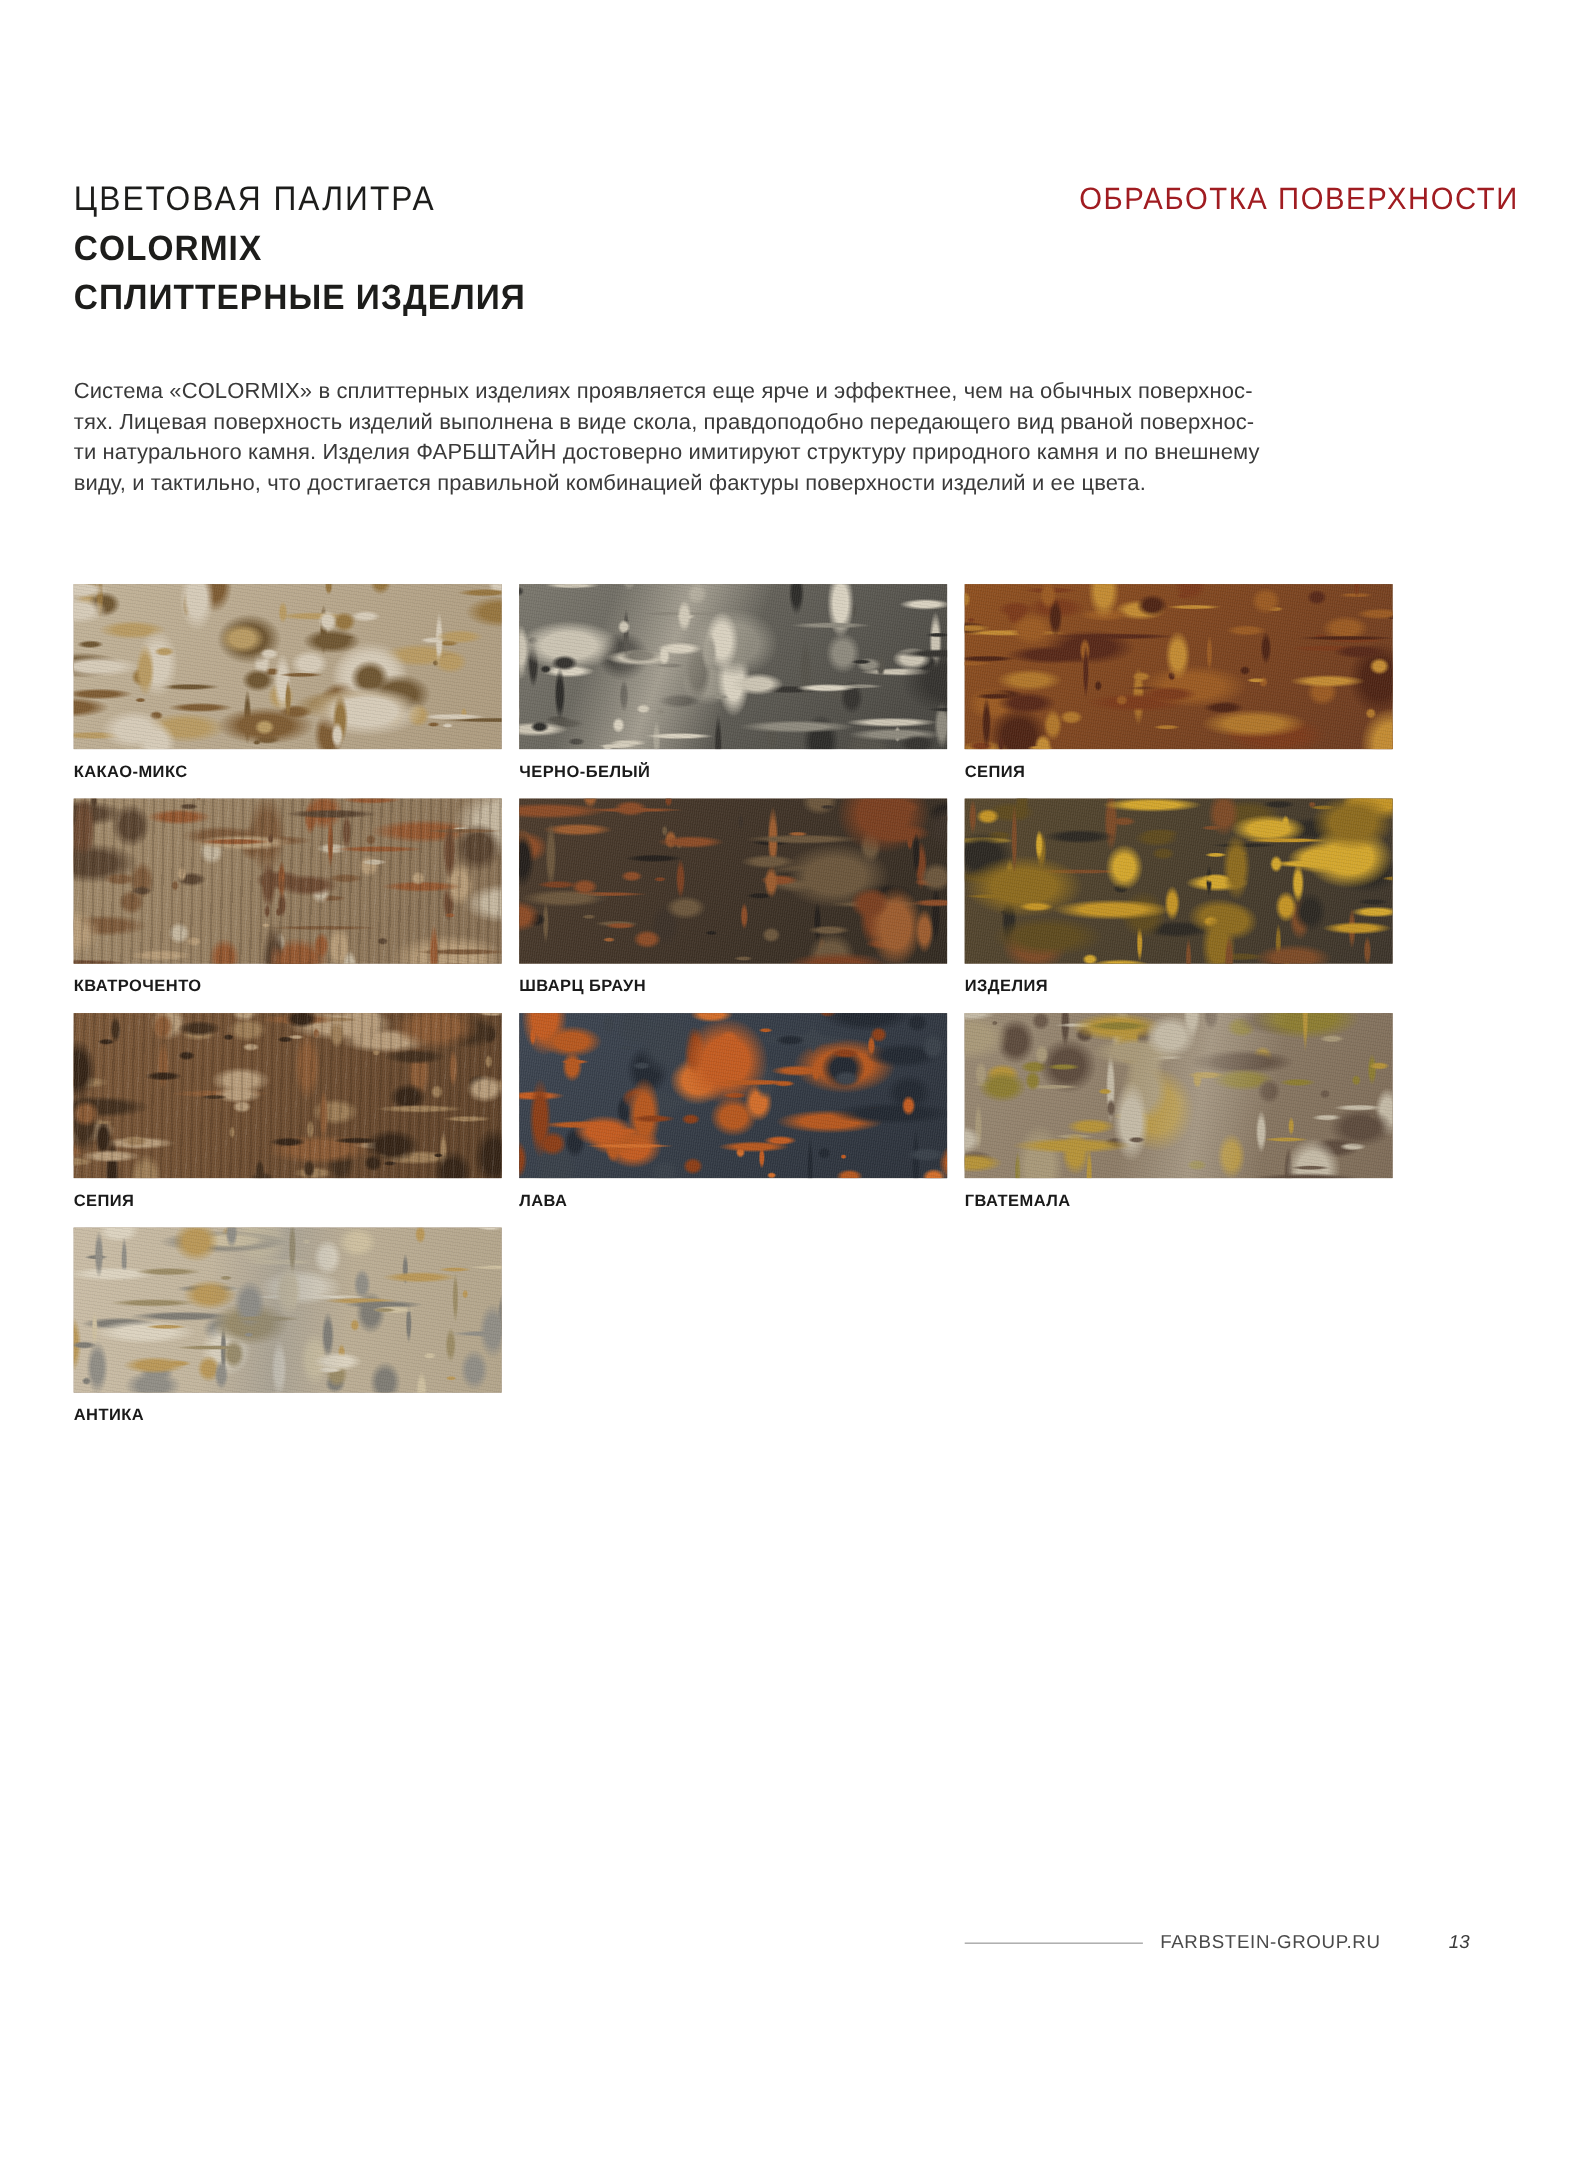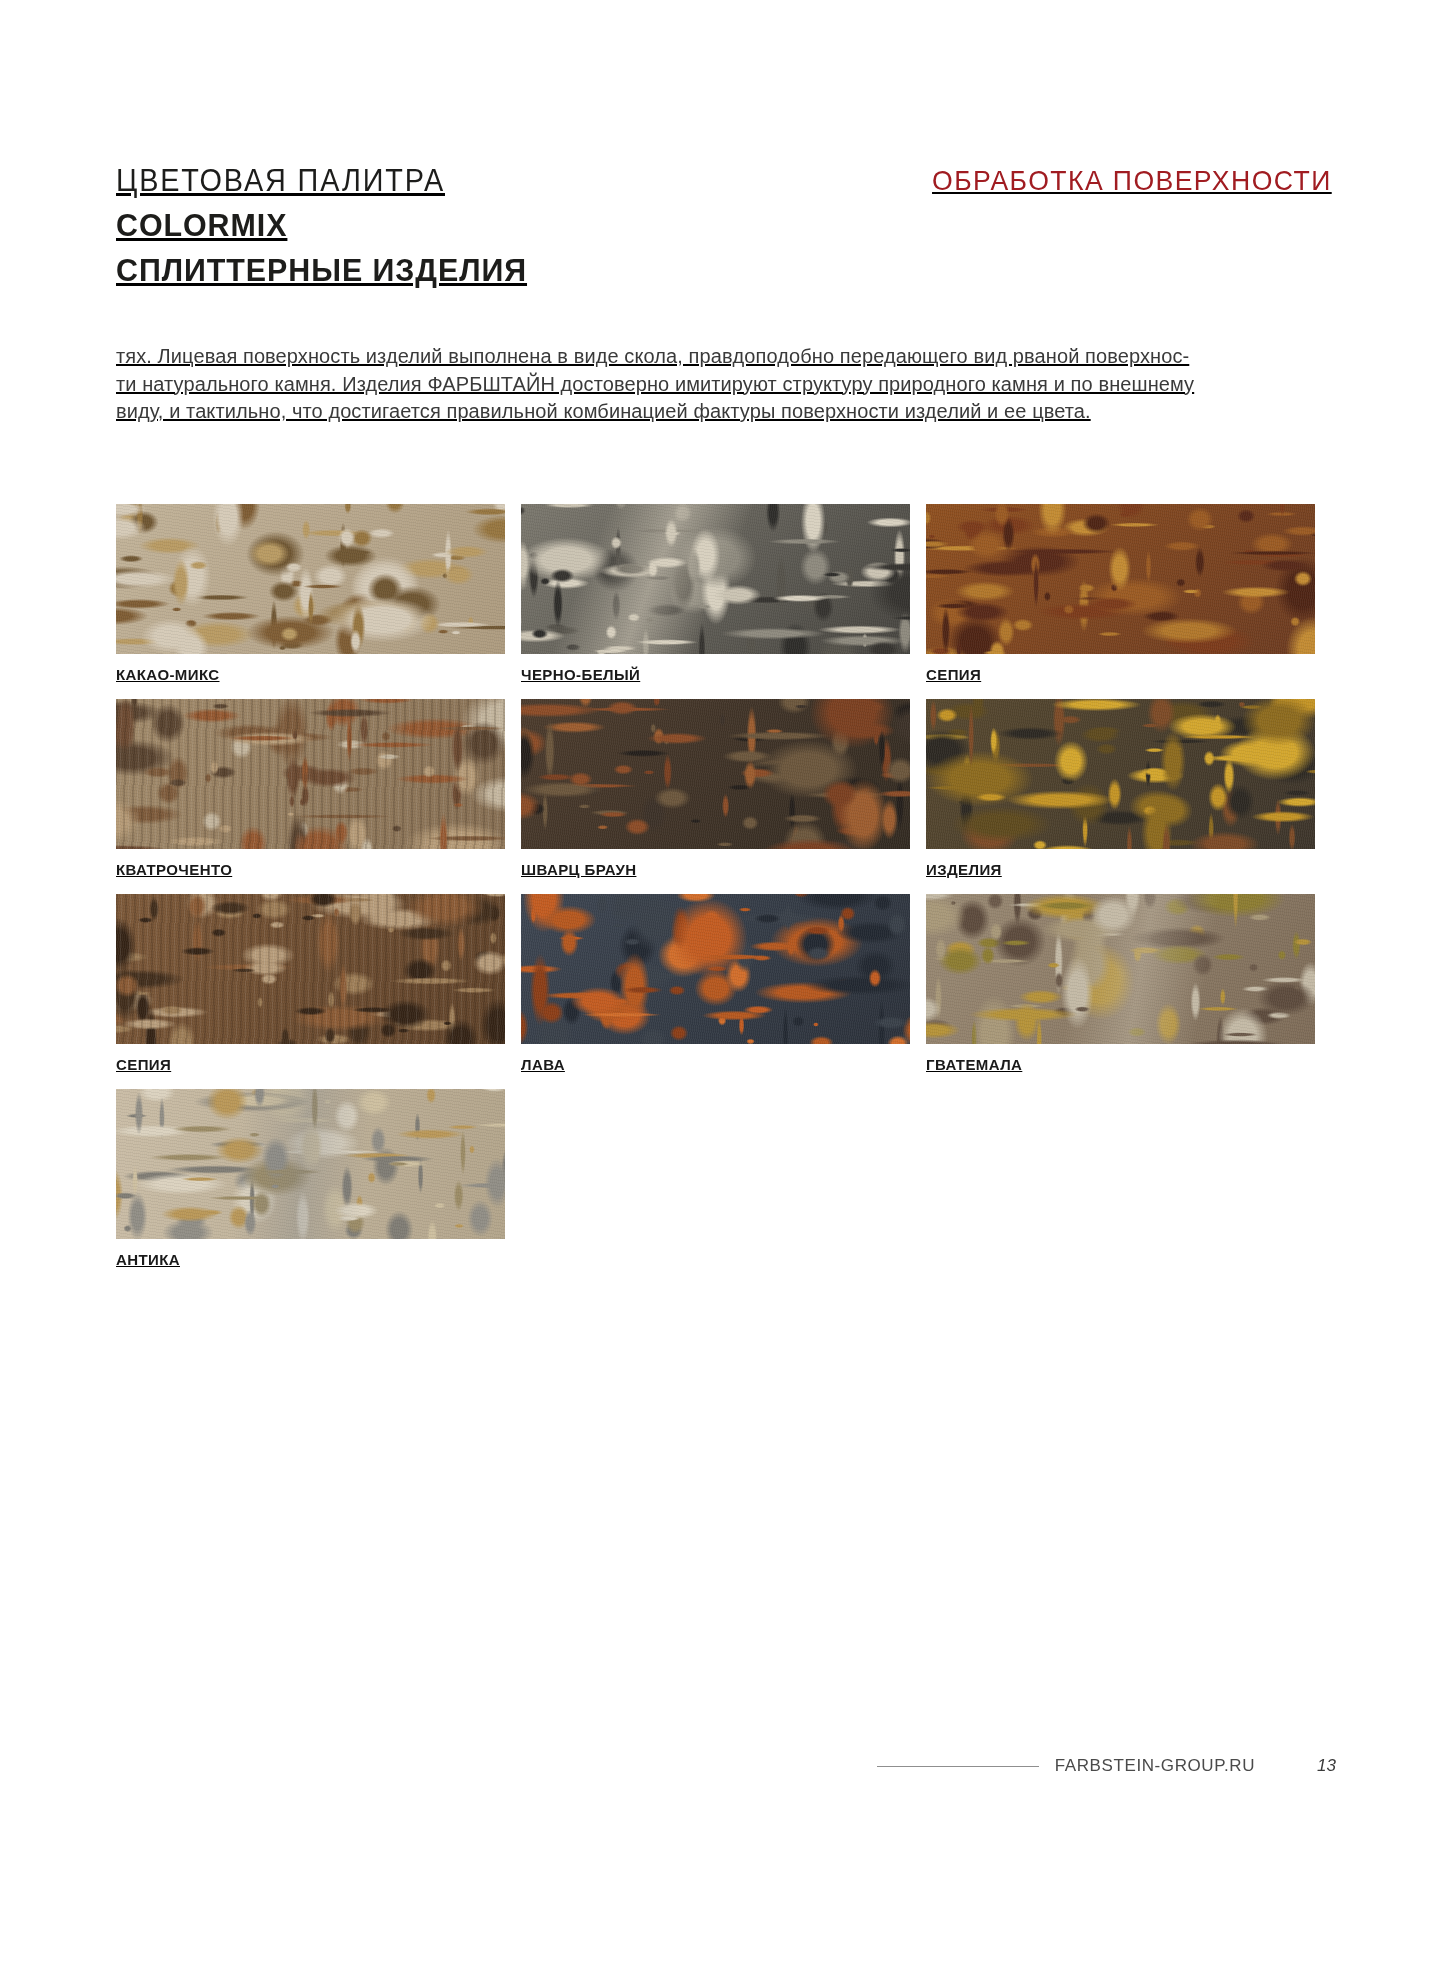--- a/index.html
+++ b/index.html
@@ -1,21 +1,21 @@
 <!DOCTYPE html>
 <html><head>
 <meta charset="utf-8">
 <style>
   html,body{margin:0;padding:0;background:#ffffff;}
   .page{
     width:1448px;height:1974px;position:relative;margin:0 auto;
     background:#ffffff;overflow:hidden;
     font-family:"Liberation Sans", sans-serif;
   }
-  .content{padding:0 116px;text-decoration:underline;}
+  .content{padding:0 67px;}
   
   .header{display:flex;justify-content:space-between;align-items:flex-start;padding-top:158px;}
   .title-line1{font-size:31px;font-weight:400;letter-spacing:2px;color:#1d1d1b;line-height:45px;transform:scaleX(.93);transform-origin:left;white-space:nowrap;}
   .title-line2,.title-line3{font-size:32px;font-weight:700;letter-spacing:1px;color:#1d1d1b;line-height:45px;transform:scaleX(.95);transform-origin:left;white-space:nowrap;}
   .header-right{font-size:28px;font-weight:400;letter-spacing:1.5px;line-height:45px;transform:scaleX(.95);transform-origin:right;white-space:nowrap;}
   
   .intro{margin-top:50px;font-size:20px;line-height:27.5px;color:#3a3a3a;letter-spacing:0.1px;}
   
   .grid{
     margin-top:78px;
@@ -52,20 +52,21 @@
     <div class="header">
       <div>
         <div class="title-line1">ЦВЕТОВАЯ ПАЛИТРА</div>
         <div class="title-line2">COLORMIX</div>
         <div class="title-line3">СПЛИТТЕРНЫЕ ИЗДЕЛИЯ</div>
       </div>
       <div class="header-right" style="color: rgb(160, 28, 33);">ОБРАБОТКА ПОВЕРХНОСТИ</div>
     </div>
 
     <div class="intro">
+        <div>Система «COLORMIX» в сплиттерных изделиях проявляется еще ярче и эффектнее, чем на обычных поверхнос-</div>
         <div>тях. Лицевая поверхность изделий выполнена в виде скола, правдоподобно передающего вид рваной поверхнос-</div>
         <div>ти натурального камня. Изделия ФАРБШТАЙН достоверно имитируют структуру природного камня и по внешнему</div>
         <div>виду, и тактильно, что достигается правильной комбинацией фактуры поверхности изделий и ее цвета.</div>
       </div>
 
     <div class="grid">
         <div class="cell">
           <div class="tex" style="background-image: repeating-linear-gradient(8deg, rgba(0, 0, 0, 0.05) 0px, rgba(0, 0, 0, 0.05) 1px, rgba(0, 0, 0, 0) 1px, rgba(0, 0, 0, 0) 3px), repeating-linear-gradient(98deg, rgba(255, 255, 255, 0.05) 0px, rgba(255, 255, 255, 0.05) 1px, rgba(0, 0, 0, 0) 1px, rgba(0, 0, 0, 0) 2px), radial-gradient(13px 10px at 44.6% 86.7%, rgb(184, 154, 98) 38%, rgba(0, 0, 0, 0) 72%), radial-gradient(22px 15px at 88% 47.1%, rgb(184, 154, 98) 38%, rgba(0, 0, 0, 0) 72%), radial-gradient(4px 24px at 50.1% 69.4%, rgb(150, 117, 63) 38%, rgba(0, 0, 0, 0) 72%), radial-gradient(5px 11px at 59.6% 1.3%, rgb(150, 117, 63) 38%, rgba(0, 0, 0, 0) 72%), radial-gradient(38px 17px at 0.8% 16%, rgb(213, 202, 183) 38%, rgba(0, 0, 0, 0) 72%), radial-gradient(32px 11px at 1.9% 3.3%, rgb(213, 202, 183) 38%, rgba(0, 0, 0, 0) 72%), radial-gradient(41px 6px at 29.6% 74.8%, rgb(126, 92, 51) 38%, rgba(0, 0, 0, 0) 72%), radial-gradient(44px 7px at 5.8% 66.6%, rgb(126, 92, 51) 38%, rgba(0, 0, 0, 0) 72%), radial-gradient(5px 3px at 42.8% 96%, rgb(111, 86, 50) 38%, rgba(0, 0, 0, 0) 72%), radial-gradient(8px 17px at 61.6% 91.6%, rgb(213, 202, 183) 38%, rgba(0, 0, 0, 0) 72%), radial-gradient(12px 33px at 16.7% 52.1%, rgb(184, 154, 98) 38%, rgba(0, 0, 0, 0) 72%), radial-gradient(21px 15px at 43.1% 58.2%, rgb(111, 86, 50) 38%, rgba(0, 0, 0, 0) 72%), radial-gradient(62px 24px at 44.8% 85.7%, rgb(126, 92, 51) 38%, rgba(0, 0, 0, 0) 72%), radial-gradient(22px 42px at 28.8% 8.5%, rgb(213, 202, 183) 38%, rgba(0, 0, 0, 0) 72%), radial-gradient(14px 9px at 47.4% 83.5%, rgb(150, 117, 63) 38%, rgba(0, 0, 0, 0) 72%), radial-gradient(13px 6px at 21.2% 40.9%, rgb(184, 154, 98) 38%, rgba(0, 0, 0, 0) 72%), radial-gradient(30px 9px at 90.2% 31.9%, rgb(184, 154, 98) 38%, rgba(0, 0, 0, 0) 72%), radial-gradient(51px 13px at -1% 74.7%, rgb(126, 92, 51) 38%, rgba(0, 0, 0, 0) 72%), radial-gradient(6px 14px at 48.9% 17.1%, rgb(184, 154, 98) 38%, rgba(0, 0, 0, 0) 72%), radial-gradient(22px 34px at 33% 1%, rgb(126, 92, 51) 38%, rgba(0, 0, 0, 0) 72%), radial-gradient(13px 12px at 15.8% 56.3%, rgb(150, 117, 63) 38%, rgba(0, 0, 0, 0) 72%), radial-gradient(28px 19px at 39.4% 33%, rgb(184, 154, 98) 38%, rgba(0, 0, 0, 0) 72%), radial-gradient(12px 14px at 59.3% 22.5%, rgb(213, 202, 183) 38%, rgba(0, 0, 0, 0) 72%), radial-gradient(7px 3px at 15.6% 70.3%, rgb(126, 92, 51) 38%, rgba(0, 0, 0, 0) 72%), radial-gradient(26px 43px at 19.6% 48.1%, rgb(213, 202, 183) 38%, rgba(0, 0, 0, 0) 72%), radial-gradient(41px 25px at 14% 88.2%, rgb(213, 202, 183) 38%, rgba(0, 0, 0, 0) 72%), radial-gradient(10px 32px at 62.3% 82%, rgb(150, 117, 63) 38%, rgba(0, 0, 0, 0) 72%), radial-gradient(7px 3px at 87.4% 85.7%, rgb(213, 202, 183) 38%, rgba(0, 0, 0, 0) 72%), radial-gradient(72px 32px at 68.4% 77.1%, rgb(213, 202, 183) 38%, rgba(0, 0, 0, 0) 72%), radial-gradient(37px 16px at 60.3% 34.5%, rgb(111, 86, 50) 38%, rgba(0, 0, 0, 0) 72%), radial-gradient(14px 3px at 63.1% 32.3%, rgb(111, 86, 50) 38%, rgba(0, 0, 0, 0) 72%), radial-gradient(75px 21px at 65.4% 73.5%, rgb(150, 117, 63) 38%, rgba(0, 0, 0, 0) 72%), radial-gradient(5px 16px at 26.4% 12.5%, rgb(150, 117, 63) 38%, rgba(0, 0, 0, 0) 72%), radial-gradient(15px 15px at 80.5% 79.6%, rgb(184, 154, 98) 38%, rgba(0, 0, 0, 0) 72%), radial-gradient(12px 7px at 45.7% 42.2%, rgb(213, 202, 183) 38%, rgba(0, 0, 0, 0) 72%), radial-gradient(28px 3px at 53.2% 55%, rgb(126, 92, 51) 38%, rgba(0, 0, 0, 0) 72%), radial-gradient(35px 5px at 96.1% 5.2%, rgb(150, 117, 63) 38%, rgba(0, 0, 0, 0) 72%), radial-gradient(17px 5px at 3.9% 36.5%, rgb(111, 86, 50) 38%, rgba(0, 0, 0, 0) 72%), radial-gradient(41px 26px at 76% 66.8%, rgb(111, 86, 50) 38%, rgba(0, 0, 0, 0) 72%), radial-gradient(5px 27px at 6.1% 8%, rgb(150, 117, 63) 38%, rgba(0, 0, 0, 0) 72%), radial-gradient(15px 16px at 99.6% 0.3%, rgb(213, 202, 183) 38%, rgba(0, 0, 0, 0) 72%), radial-gradient(25px 27px at 19.3% 96.2%, rgb(213, 202, 183) 38%, rgba(0, 0, 0, 0) 72%), radial-gradient(25px 23px at 69.2% 57.1%, rgb(111, 86, 50) 38%, rgba(0, 0, 0, 0) 72%), radial-gradient(48px 44px at 69.5% 55.6%, rgb(213, 202, 183) 38%, rgba(0, 0, 0, 0) 72%), radial-gradient(32px 18px at 63.7% 67.5%, rgb(126, 92, 51) 38%, rgba(0, 0, 0, 0) 72%), radial-gradient(41px 32px at 41% 33.3%, rgb(111, 86, 50) 38%, rgba(0, 0, 0, 0) 72%), radial-gradient(43px 12px at 13.7% 27.8%, rgb(184, 154, 98) 38%, rgba(0, 0, 0, 0) 72%), radial-gradient(17px 30px at 74.8% 72.3%, rgb(184, 154, 98) 38%, rgba(0, 0, 0, 0) 72%), radial-gradient(55px 13px at 5.5% 50%, rgb(213, 202, 183) 38%, rgba(0, 0, 0, 0) 72%), radial-gradient(4px 3px at 72.6% 51.9%, rgb(184, 154, 98) 38%, rgba(0, 0, 0, 0) 72%), radial-gradient(8px 3px at 84.1% 85.1%, rgb(126, 92, 51) 38%, rgba(0, 0, 0, 0) 72%), radial-gradient(52px 19px at 26% 87%, rgb(184, 154, 98) 38%, rgba(0, 0, 0, 0) 72%), radial-gradient(15px 13px at 63.2% 22.9%, rgb(150, 117, 63) 38%, rgba(0, 0, 0, 0) 72%), radial-gradient(11px 37px at 48.8% 59.6%, rgb(213, 202, 183) 38%, rgba(0, 0, 0, 0) 72%), radial-gradient(10px 15px at 4.1% 1.4%, rgb(150, 117, 63) 38%, rgba(0, 0, 0, 0) 72%), radial-gradient(5px 35px at 85.4% 33.5%, rgb(213, 202, 183) 38%, rgba(0, 0, 0, 0) 72%), radial-gradient(9px 6px at 19.3% 79.7%, rgb(126, 92, 51) 38%, rgba(0, 0, 0, 0) 72%), radial-gradient(43px 4px at 88.5% 80.4%, rgb(213, 202, 183) 38%, rgba(0, 0, 0, 0) 72%), radial-gradient(19px 7px at 68.2% 19.5%, rgb(213, 202, 183) 38%, rgba(0, 0, 0, 0) 72%), radial-gradient(44px 5px at 55.8% 19.4%, rgb(184, 154, 98) 38%, rgba(0, 0, 0, 0) 72%), radial-gradient(5px 32px at 58.4% 27.5%, rgb(111, 86, 50) 38%, rgba(0, 0, 0, 0) 72%), radial-gradient(13px 8px at 87.7% 45.4%, rgb(126, 92, 51) 38%, rgba(0, 0, 0, 0) 72%), radial-gradient(21px 16px at 7.1% 12.2%, rgb(111, 86, 50) 38%, rgba(0, 0, 0, 0) 72%), radial-gradient(17px 18px at 48.4% 68.1%, rgb(184, 154, 98) 38%, rgba(0, 0, 0, 0) 72%), radial-gradient(22px 9px at 51.9% 77.3%, rgb(126, 92, 51) 38%, rgba(0, 0, 0, 0) 72%), radial-gradient(13px 4px at 87.6% 35.8%, rgb(150, 117, 63) 38%, rgba(0, 0, 0, 0) 72%), radial-gradient(46px 5px at 4.7% 91.7%, rgb(184, 154, 98) 38%, rgba(0, 0, 0, 0) 72%), radial-gradient(24px 17px at 55.1% 48.1%, rgb(213, 202, 183) 38%, rgba(0, 0, 0, 0) 72%), radial-gradient(14px 17px at 71.7% -1.6%, rgb(150, 117, 63) 38%, rgba(0, 0, 0, 0) 72%), radial-gradient(39px 4px at 27% 62.3%, rgb(111, 86, 50) 38%, rgba(0, 0, 0, 0) 72%), radial-gradient(11px 26px at 44% 46.7%, rgb(213, 202, 183) 38%, rgba(0, 0, 0, 0) 72%), radial-gradient(4px 4px at 84.6% 47.8%, rgb(111, 86, 50) 38%, rgba(0, 0, 0, 0) 72%), radial-gradient(48px 38px at 68.9% 55.7%, rgb(213, 202, 183) 38%, rgba(0, 0, 0, 0) 72%), radial-gradient(70px 3px at 98.6% 82.4%, rgb(111, 86, 50) 38%, rgba(0, 0, 0, 0) 72%), radial-gradient(54px 16px at 1.6% 49.1%, rgb(111, 86, 50) 38%, rgba(0, 0, 0, 0) 72%), radial-gradient(17px 6px at 45.2% 94%, rgb(111, 86, 50) 38%, rgba(0, 0, 0, 0) 72%), radial-gradient(16px 16px at 3.2% 12.4%, rgb(184, 154, 98) 38%, rgba(0, 0, 0, 0) 72%), radial-gradient(5px 35px at 40.6% 80.4%, rgb(111, 86, 50) 38%, rgba(0, 0, 0, 0) 72%), radial-gradient(19px 32px at 59.6% 91.5%, rgb(126, 92, 51) 38%, rgba(0, 0, 0, 0) 72%), radial-gradient(18px 5px at 46.3% 53.1%, rgb(126, 92, 51) 38%, rgba(0, 0, 0, 0) 72%), radial-gradient(46px 15px at 80.7% 43.1%, rgb(184, 154, 98) 38%, rgba(0, 0, 0, 0) 72%), radial-gradient(44px 20px at 99.6% 16.9%, rgb(150, 117, 63) 38%, rgba(0, 0, 0, 0) 72%), radial-gradient(4px 7px at 91.2% 78.2%, rgb(184, 154, 98) 38%, rgba(0, 0, 0, 0) 72%), radial-gradient(7px 3px at 1.6% 52.5%, rgb(150, 117, 63) 38%, rgba(0, 0, 0, 0) 72%), radial-gradient(16px 4px at 83.9% 34%, rgb(213, 202, 183) 38%, rgba(0, 0, 0, 0) 72%), linear-gradient(120deg, rgb(193, 178, 152), rgb(172, 154, 126));"></div>
           <div class="lab">КАКАО-МИКС</div>
         </div>

